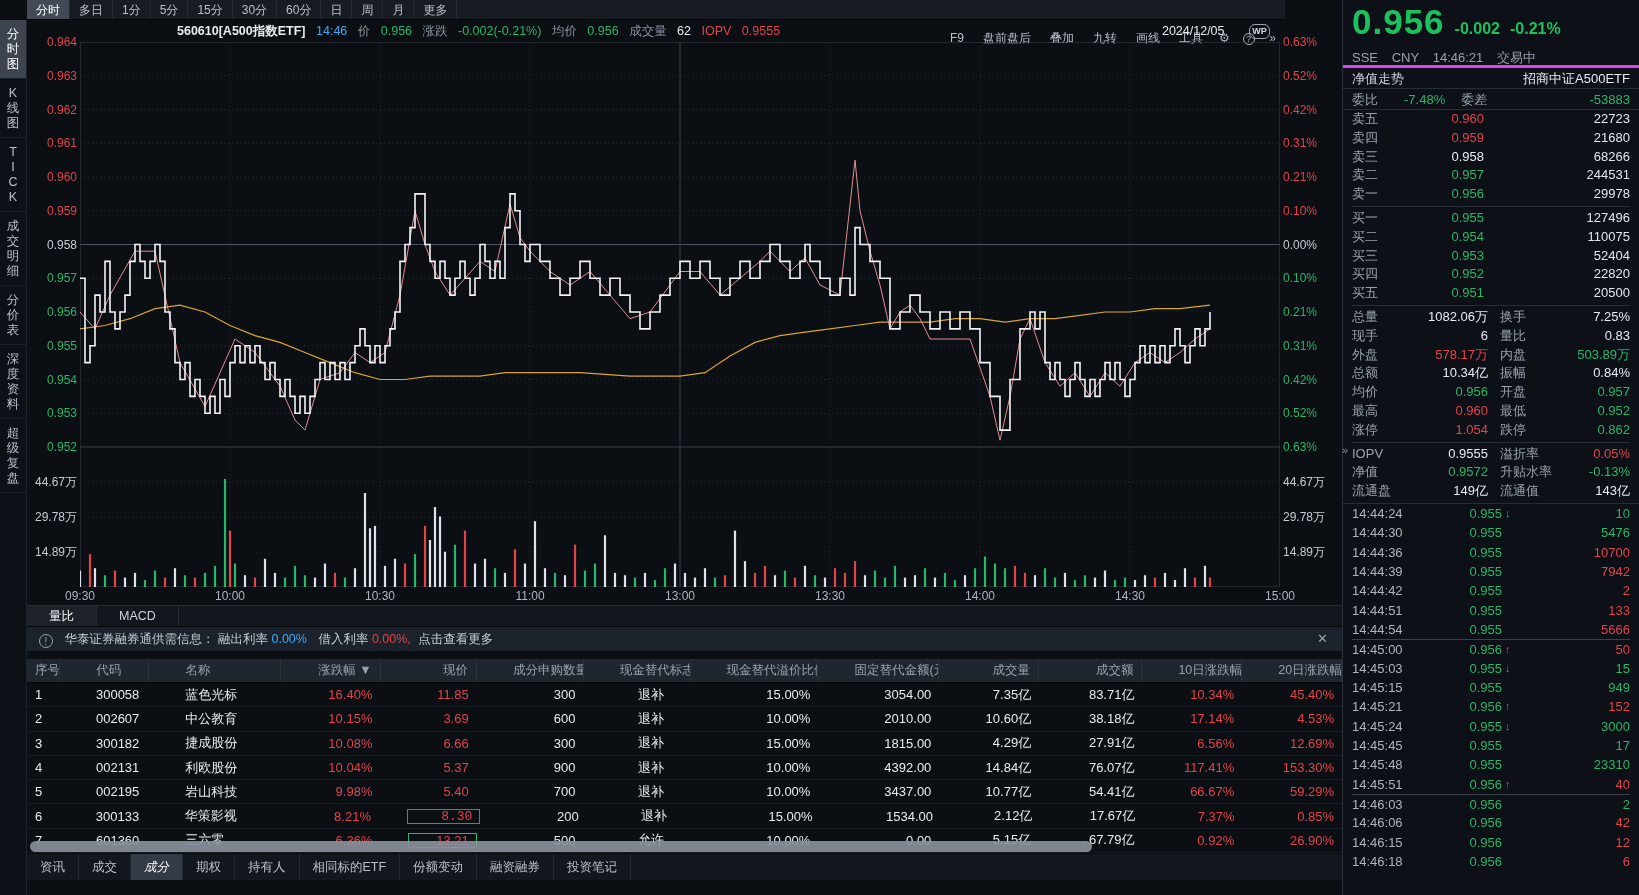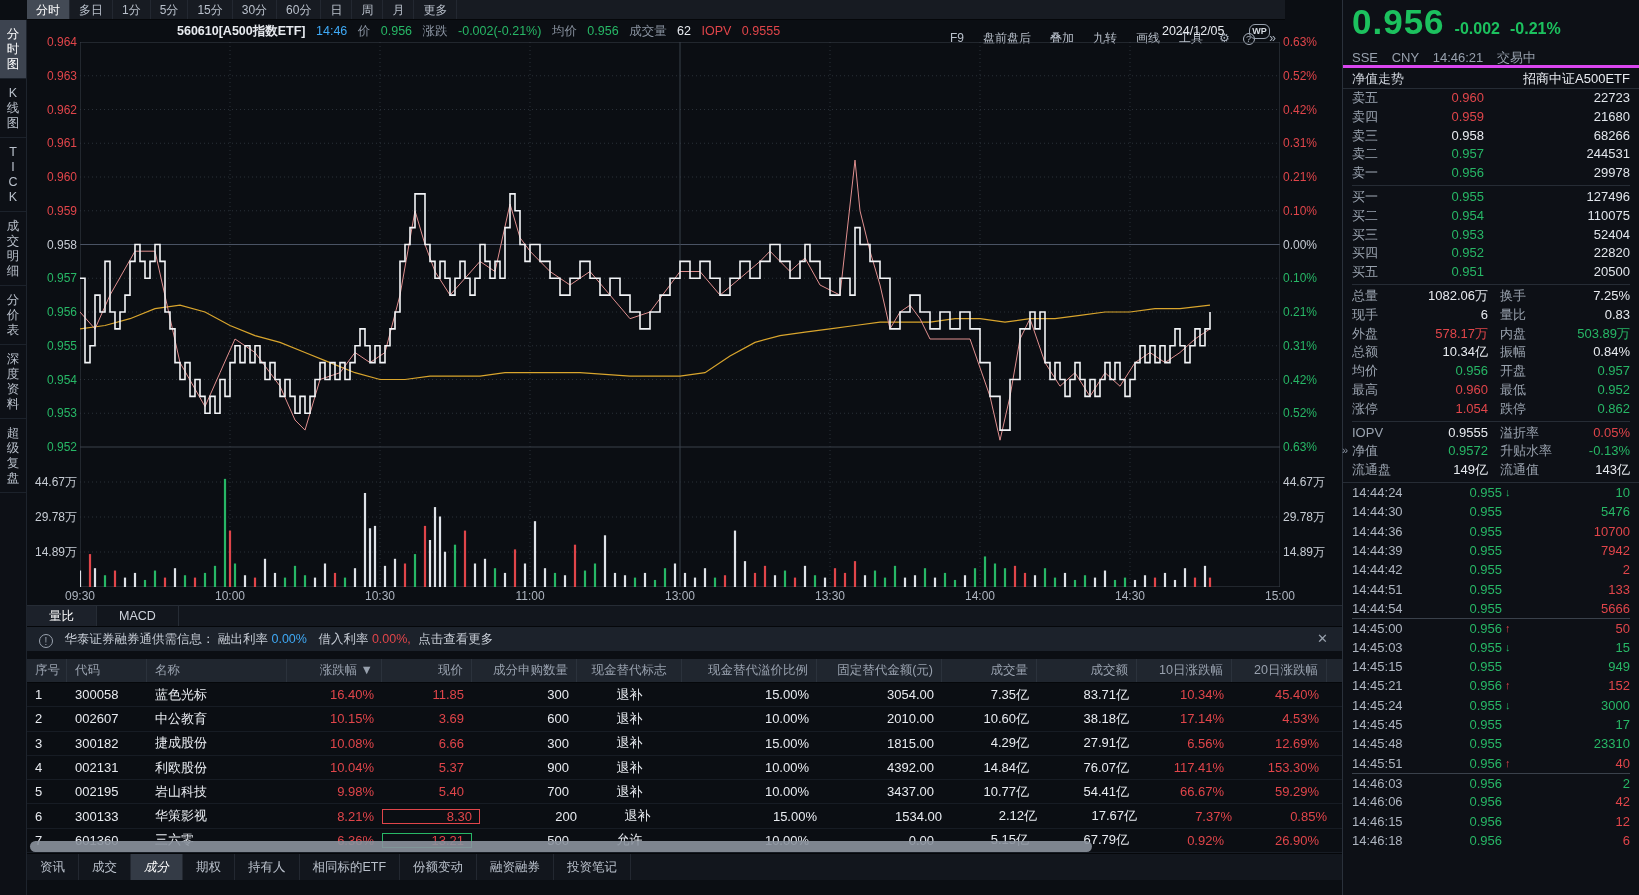--- a/index.html
+++ b/index.html
@@ -41,21 +41,21 @@
   .ind-tab.active { background:#1c212a; color:#ffffff; }
 
   #notice { position:absolute; left:0; top:607px; width:1315px; height:24px; background:#1c222b; line-height:24px; font-size:12.5px; padding-left:12px; color:#c6ccd5; }
   #notice .info-ico { display:inline-block; width:14px; height:14px; border:1px solid #9aa3af; border-radius:50%; text-align:center; line-height:13px; font-size:10px; color:#9aa3af; margin-right:8px; vertical-align:-2px;}
   #notice-close { position:absolute; right:14px; top:0; color:#9aa3af; cursor:pointer; font-size:13px; }
   #expander { position:absolute; left:0; top:631px; width:1315px; height:8px; text-align:center; }
   #expander span { display:inline-block; color:#8a93a1; font-size:10px; transform:rotate(90deg); cursor:pointer; line-height:8px; }
 
   
   #ctable { position:absolute; left:0; top:639px; width:1315px; }
-  .t-row { display:flex; height:24.3px; align-items:center; font-size:13px; border-bottom:1px solid #171c24; }
+  .t-row { display:flex; height:24.3px; align-items:center; font-size:13px; border-bottom:1px solid #171c24;gap:28px; }
   .t-head { background:#20262f; color:#98a1ae; font-size:12.5px; height:24px; border-bottom:1px solid #05070a; }
   .t-head .t-cell { border-right:1px solid #2b323c; height:100%; line-height:23px; }
   .t-cell { padding:0 8px; white-space:nowrap; overflow:hidden; }
   .t-cell.al { text-align:left; } .t-cell.ar { text-align:right; } .t-cell.ac { text-align:center; }
   .cell-box-red { outline:1px solid #e0454a; outline-offset:-1px; }
   .cell-box-grn { outline:1px solid #27b766; outline-offset:-1px; }
 
   #hscroll { position:absolute; left:0; top:820px; width:1315px; height:13px; }
   #hscroll .thumb { position:absolute; left:3px; top:1px; width:1062px; height:11px; background:#8b929d; border-radius:6px; opacity:.9; }
 
@@ -488,21 +488,21 @@
           <div class="t-cell ar c-w" style="width: 95px;">10.77亿</div>
           <div class="t-cell ar c-w" style="width: 100px;">54.41亿</div>
           <div class="t-cell ar c-r" style="width: 95px;">66.67%</div>
           <div class="t-cell ar c-r" style="width: 95px;">59.29%</div>
         </div>
         <div class="t-row">
           <div class="t-cell al c-w" style="width: 40px;">6</div>
           <div class="t-cell al c-w" style="width: 80px;">300133</div>
           <div class="t-cell al c-w" style="width: 140px;">华策影视</div>
           <div class="t-cell ar c-r" style="width: 95px;">8.21%</div>
-          <div class="t-cell ar c-r cell-box-red" style="width: 98px;">8.30</div>
+          <div class="t-cell ar c-r cell-box-red" style="width: 98px; font-family: Liberation Mono, monospace;">8.30</div>
           <div class="t-cell ar c-w" style="width: 105px;">200</div>
           <div class="t-cell ac c-w" style="width: 105px;">退补</div>
           <div class="t-cell ar c-w" style="width: 135px;">15.00%</div>
           <div class="t-cell ar c-w" style="width: 125px;">1534.00</div>
           <div class="t-cell ar c-w" style="width: 95px;">2.12亿</div>
           <div class="t-cell ar c-w" style="width: 100px;">17.67亿</div>
           <div class="t-cell ar c-r" style="width: 95px;">7.37%</div>
           <div class="t-cell ar c-r" style="width: 95px;">0.85%</div>
         </div>
         <div class="t-row">
@@ -549,20 +549,26 @@
     <div id="q-meta" class="q-pad">
       <span>SSE</span>
       <span>CNY</span>
       <span>14:46:21</span>
       <span>交易中</span>
     </div>
     <div class="q-line q-pad">
       <span class="l">净值走势</span>
       <span class="r">招商中证A500ETF</span>
     </div>
+    <div id="q-wb" class="q-pad">
+      <span style="color:#9aa3af">委比</span>
+      <span class="c-g" style="margin-left:26px">-7.48%</span>
+      <span style="color:#9aa3af;margin-left:16px">委差</span>
+      <span class="c-g" style="margin-left:auto">-53883</span>
+    </div>
     <div id="q-book" class="q-pad">
         <div class="ob-row">
           <span class="o-l">卖五</span>
           <span class="o-p c-r">0.960</span>
           <span class="o-v">22723</span>
         </div>
         <div class="ob-row">
           <span class="o-l">卖四</span>
           <span class="o-p c-r">0.959</span>
           <span class="o-v">21680</span>

